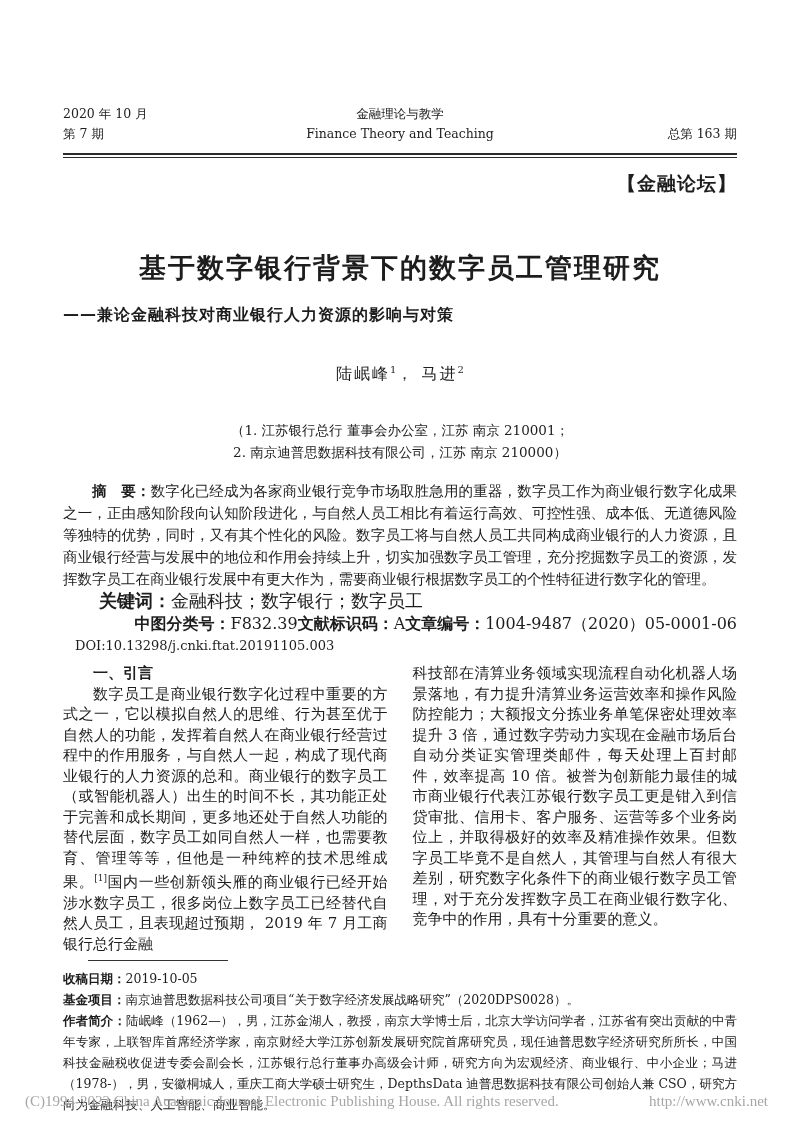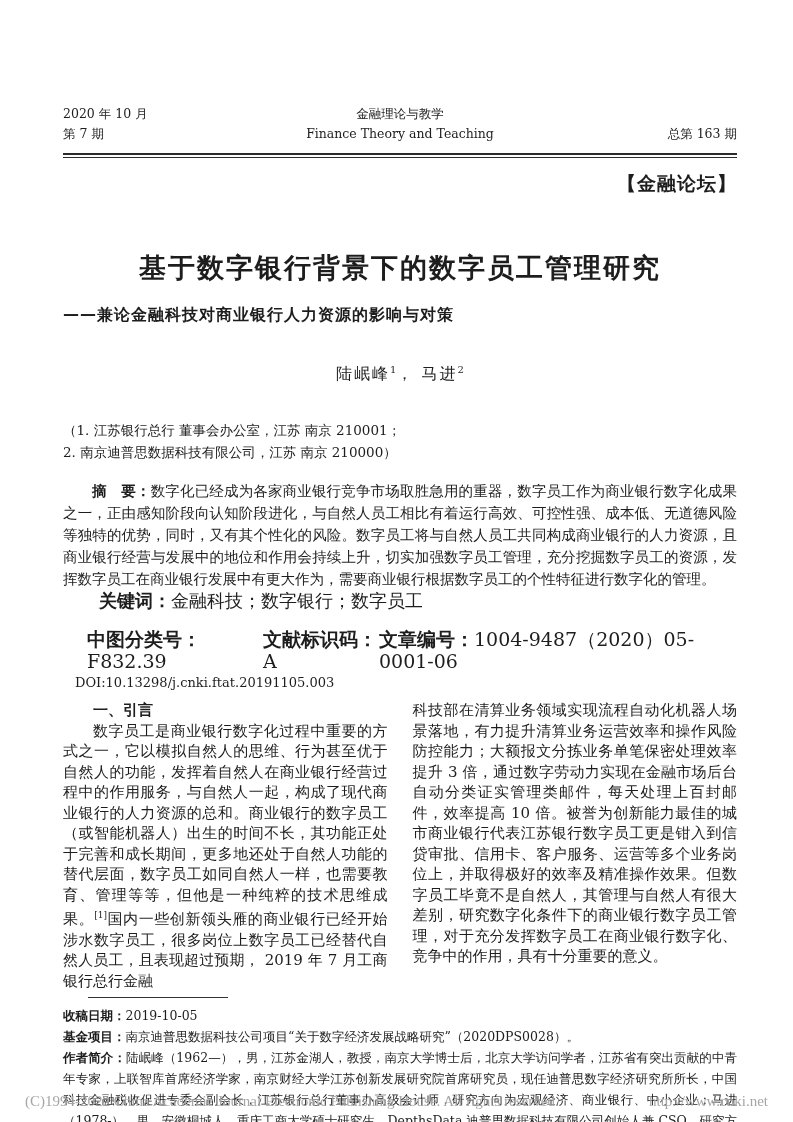--- a/index.html
+++ b/index.html
@@ -31,28 +31,28 @@
   .section-label { margin-top:13px; font-size:19px; letter-spacing:1px;text-align:right; }
 
   .title { margin:54px 0 0 0; text-align:center; font-size:27px; font-weight:700;
     letter-spacing:2px; line-height:34px; }
   .subtitle { margin-top:20px; text-align:left; font-size:16px; font-weight:600;
     letter-spacing:1px; }
 
   .authors { margin-top:38px; text-align:center; font-size:16px; letter-spacing:2px; }
   .authors sup { font-size:10px; letter-spacing:0; }
 
-  .affiliation { margin-top:34px; font-size:13.5px; line-height:22px; }
+  .affiliation { margin-top:34px; text-align:center; font-size:13.5px; line-height:22px; }
 
   .abstract { margin:17px 0 0 0; text-align:justify; font-size:14.5px; line-height:22px;
     text-indent:2em; }
   .keywords { margin:0; text-indent:2em; font-size:18px; line-height:22px; }
 
-  .meta-row { display:flex; justify-content:center; padding-left:24px;
-    font-size:19px; line-height:22px; margin-top:16px; }
+  .meta-row { display:flex; justify-content:flex-end; padding-left:24px;
+    font-size:16px; line-height:22px; margin-top:1px; }
   .doi { font-size:13px; line-height:21px; padding-left:12px; }
 
   .columns { display:flex; gap:25px; margin-top:7px; }
   .col { flex:1; min-width:0; }
   .col-heading { font-size:15px; line-height:20.5px; text-indent:2em; }
   .body-par { margin:0; font-size:15px; line-height:20.5px; text-align:justify; }
   .indent { text-indent:2em; }
   .body-par sup { font-size:9px; }
 
   .footnote-rule { margin:6px 0 0 25px; width:140px; height:0; border-top:1.2px solid #333; }

